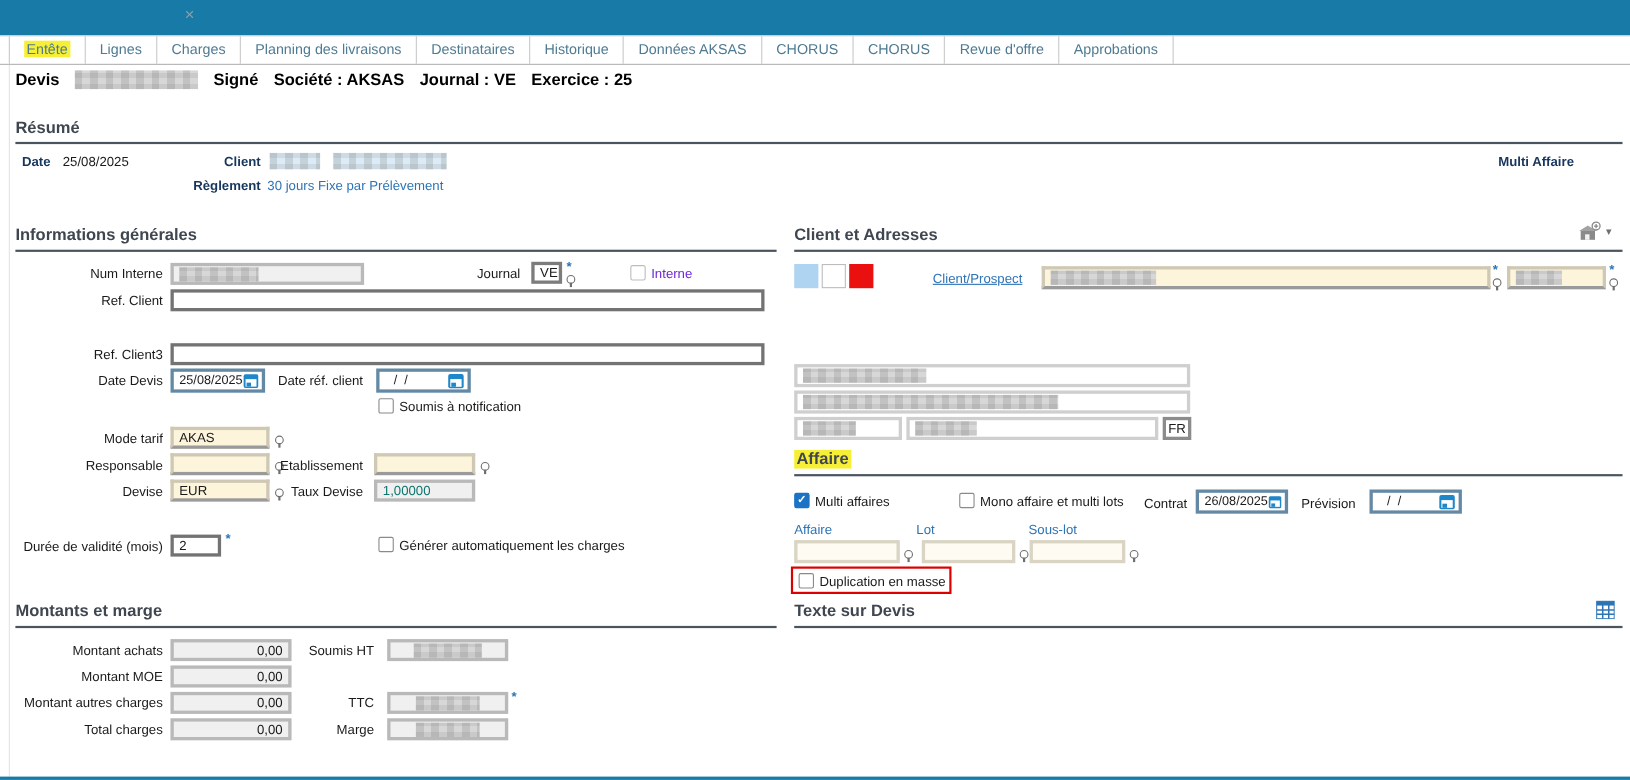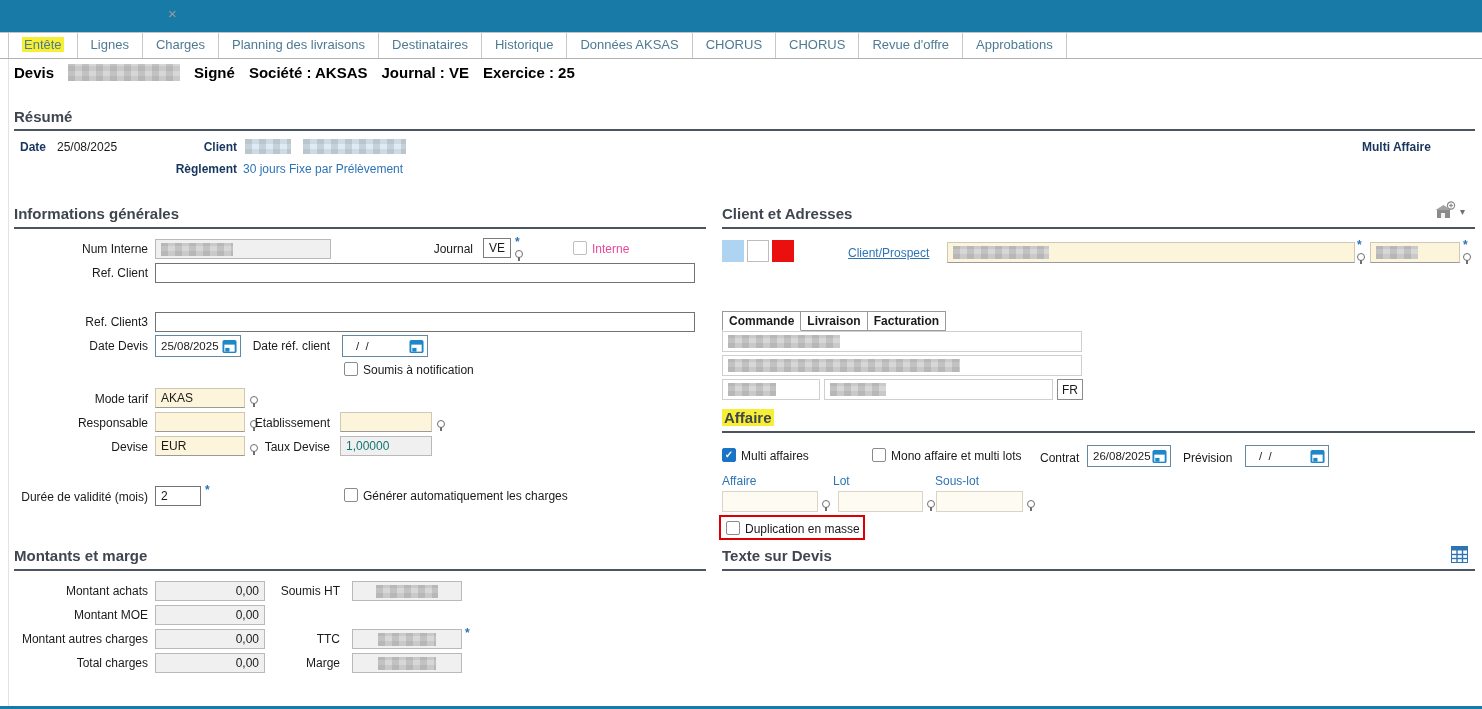--- a/index.html
+++ b/index.html
@@ -25,42 +25,42 @@
   .doc-header { position:absolute; left:14px; top:64px; display:flex; align-items:center; gap:14px; font-size:15px; font-weight:bold; color:#000; }
   .sec-title { font-size:15px; font-weight:bold; color:#3f4650; }
   .rule { background:#4a5560; height:2px; }
   .lbl { font-size:12px; color:#1a1a1a; white-space:nowrap; }
   .lbl-r { text-align:right; }
   .navy { color:#17365d; font-weight:bold; }
   .blue { color:#2e74b5; }
   .pre { white-space:pre; }
 
   
-  .inp { position:absolute; height:20px; border:1px solid #737373; background:#fff; font-size:12px; display:flex; align-items:center; padding:0 5px; color:#1a1a1a; }
+  .inp { position:absolute; height:20px; border:3px solid #737373; background:#fff; font-size:12px; display:flex; align-items:center; padding:0 5px; color:#1a1a1a; }
   .inp.gray { background:#f0f0f0; border-color:#b9b9b9; }
   .inp.cream { background:#fcf5dc; border-color:#cfc8b4; border-bottom-color:#9a9a9a; }
   .inp.pale { background:#fdfbf2; border-color:#d9d4c4; }
   .inp.date { border-color:#6489a5; justify-content:space-between; font-size:11.5px; padding:0 3px 0 5px; }
   .inp.right { justify-content:flex-end; }
   .inp .dimtext { color:#0f766e; }
 
   
   .px { background-image:
       repeating-linear-gradient(90deg, rgba(110,110,110,.20) 0 7px, rgba(110,110,110,0) 7px 14px),
       repeating-linear-gradient(0deg, rgba(110,110,110,.13) 0 5px, rgba(110,110,110,0) 5px 10px); }
   .px-gray { background-color:#d7d7d7; }
   .px-blue { background-color:#dcebf5; }
 
   
   .cb { position:absolute; width:14px; height:14px; border:1px solid #8a8a8a; border-radius:2px; background:#fff; cursor:pointer; }
   .cb.checked { background:#1a73c4; border-color:#1a73c4; display:flex; align-items:center; justify-content:center; }
   .cb.disabled { border-color:#bdbdbd; cursor:default; }
   .chk-mark { color:#fff; font-size:10px; line-height:12px; font-weight:bold; }
   .cb-lbl { position:absolute; font-size:12px; color:#1a1a1a; white-space:nowrap; }
-  .cb-lbl.dim { color:#ec4899; }
+  .cb-lbl.dim { color:#6d28d9; }
 
   
   .lookup { position:absolute; width:8px; height:12px; cursor:pointer; }
   .lookup::before { content:""; position:absolute; left:0; top:0; width:6px; height:6px; border:1.3px solid #6f6f6f; border-radius:50%; }
   .lookup::after { content:""; position:absolute; left:3px; top:7px; width:1.5px; height:4px; background:#6f6f6f; }
 
   .req { color:#2e74b5; font-weight:bold; font-size:12px; }
 
   
   .addr-tabs { position:absolute; display:flex; align-items:flex-end; }
@@ -262,25 +262,20 @@
     <span class="px px-gray" style="width:96px; height:13px;"></span>
   </div>
   <span class="abs req" style="left:1357px; top:238px;">*</span>
   <div class="lookup" style="left:1357px; top:253px;"></div>
   <div class="inp cream" style="left:1370px; top:242px; width:90px; height:21px;">
     <span class="px px-gray" style="width:42px; height:13px;"></span>
   </div>
   <span class="abs req" style="left:1463px; top:238px;">*</span>
   <div class="lookup" style="left:1463px; top:253px;"></div>
 
-  <div class="addr-tabs" style="left:722px; top:311px;">
-    <div class="addr-tab active"><span>Commande</span></div>
-    <div class="addr-tab"><span>Livraison</span></div>
-    <div class="addr-tab"><span>Facturation</span></div>
-  </div>
 
   <div class="inp" style="left:722px; top:331px; width:360px; height:21px; border-color:#cfcfcf;">
     <span class="px px-gray" style="width:112px; height:13px;"></span>
   </div>
   <div class="inp" style="left:722px; top:355px; width:360px; height:21px; border-color:#cfcfcf;">
     <span class="px px-gray" style="width:232px; height:13px;"></span>
   </div>
   <div class="inp" style="left:722px; top:379px; width:98px; height:21px; border-color:#cfcfcf;">
     <span class="px px-gray" style="width:48px; height:13px;"></span>
   </div>

